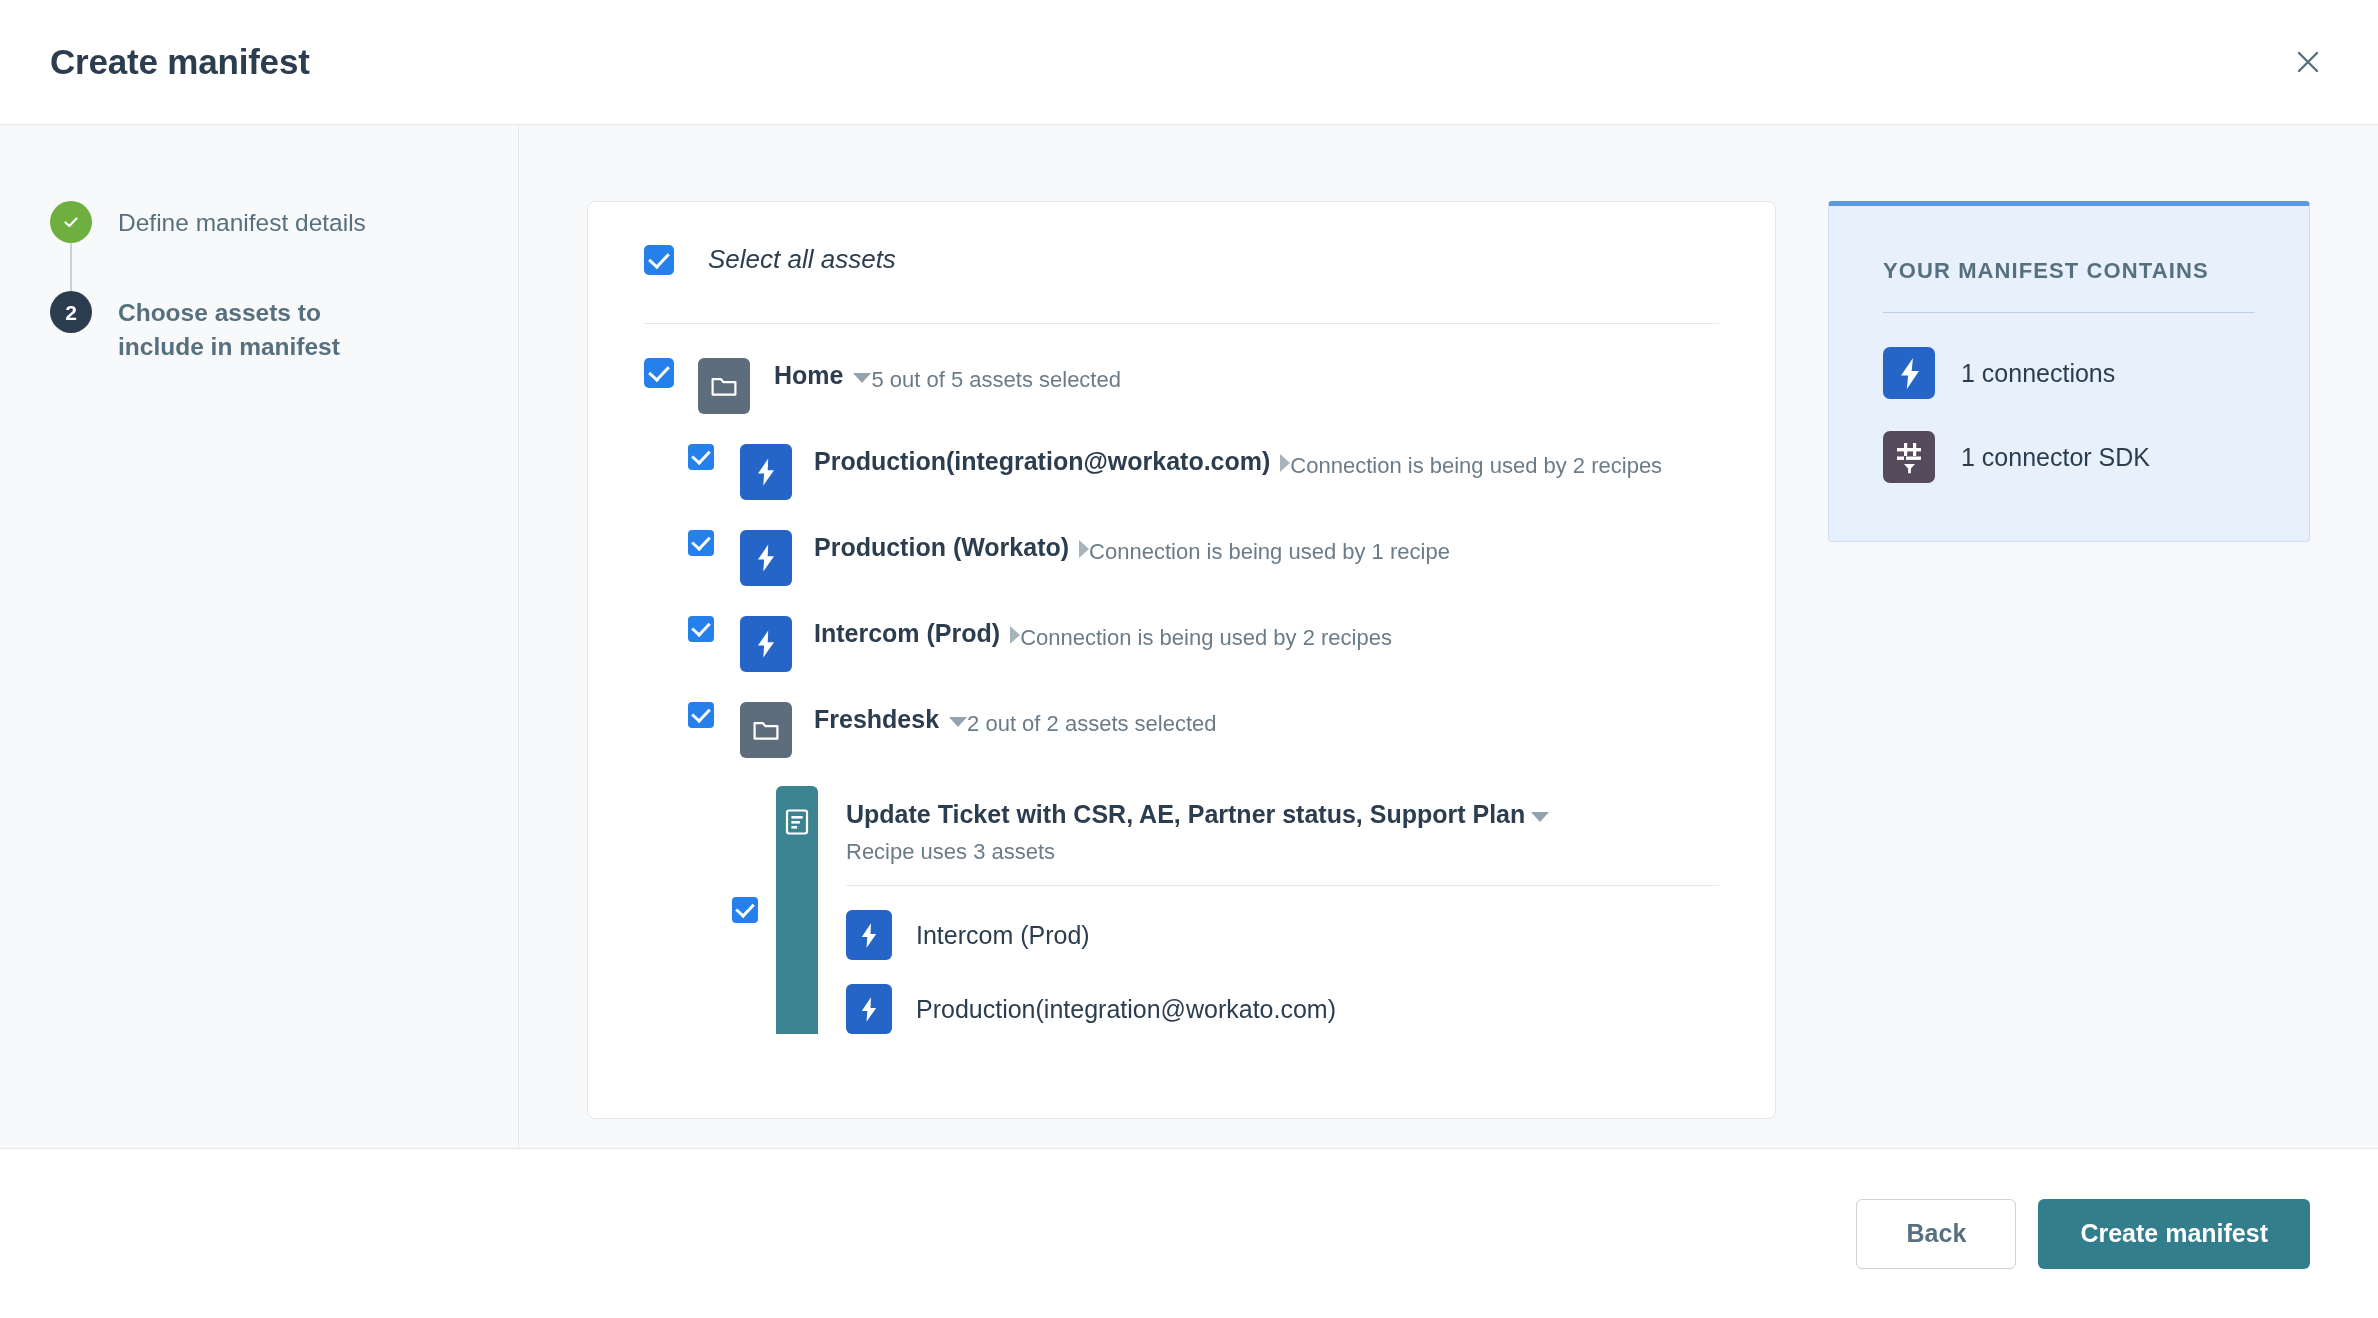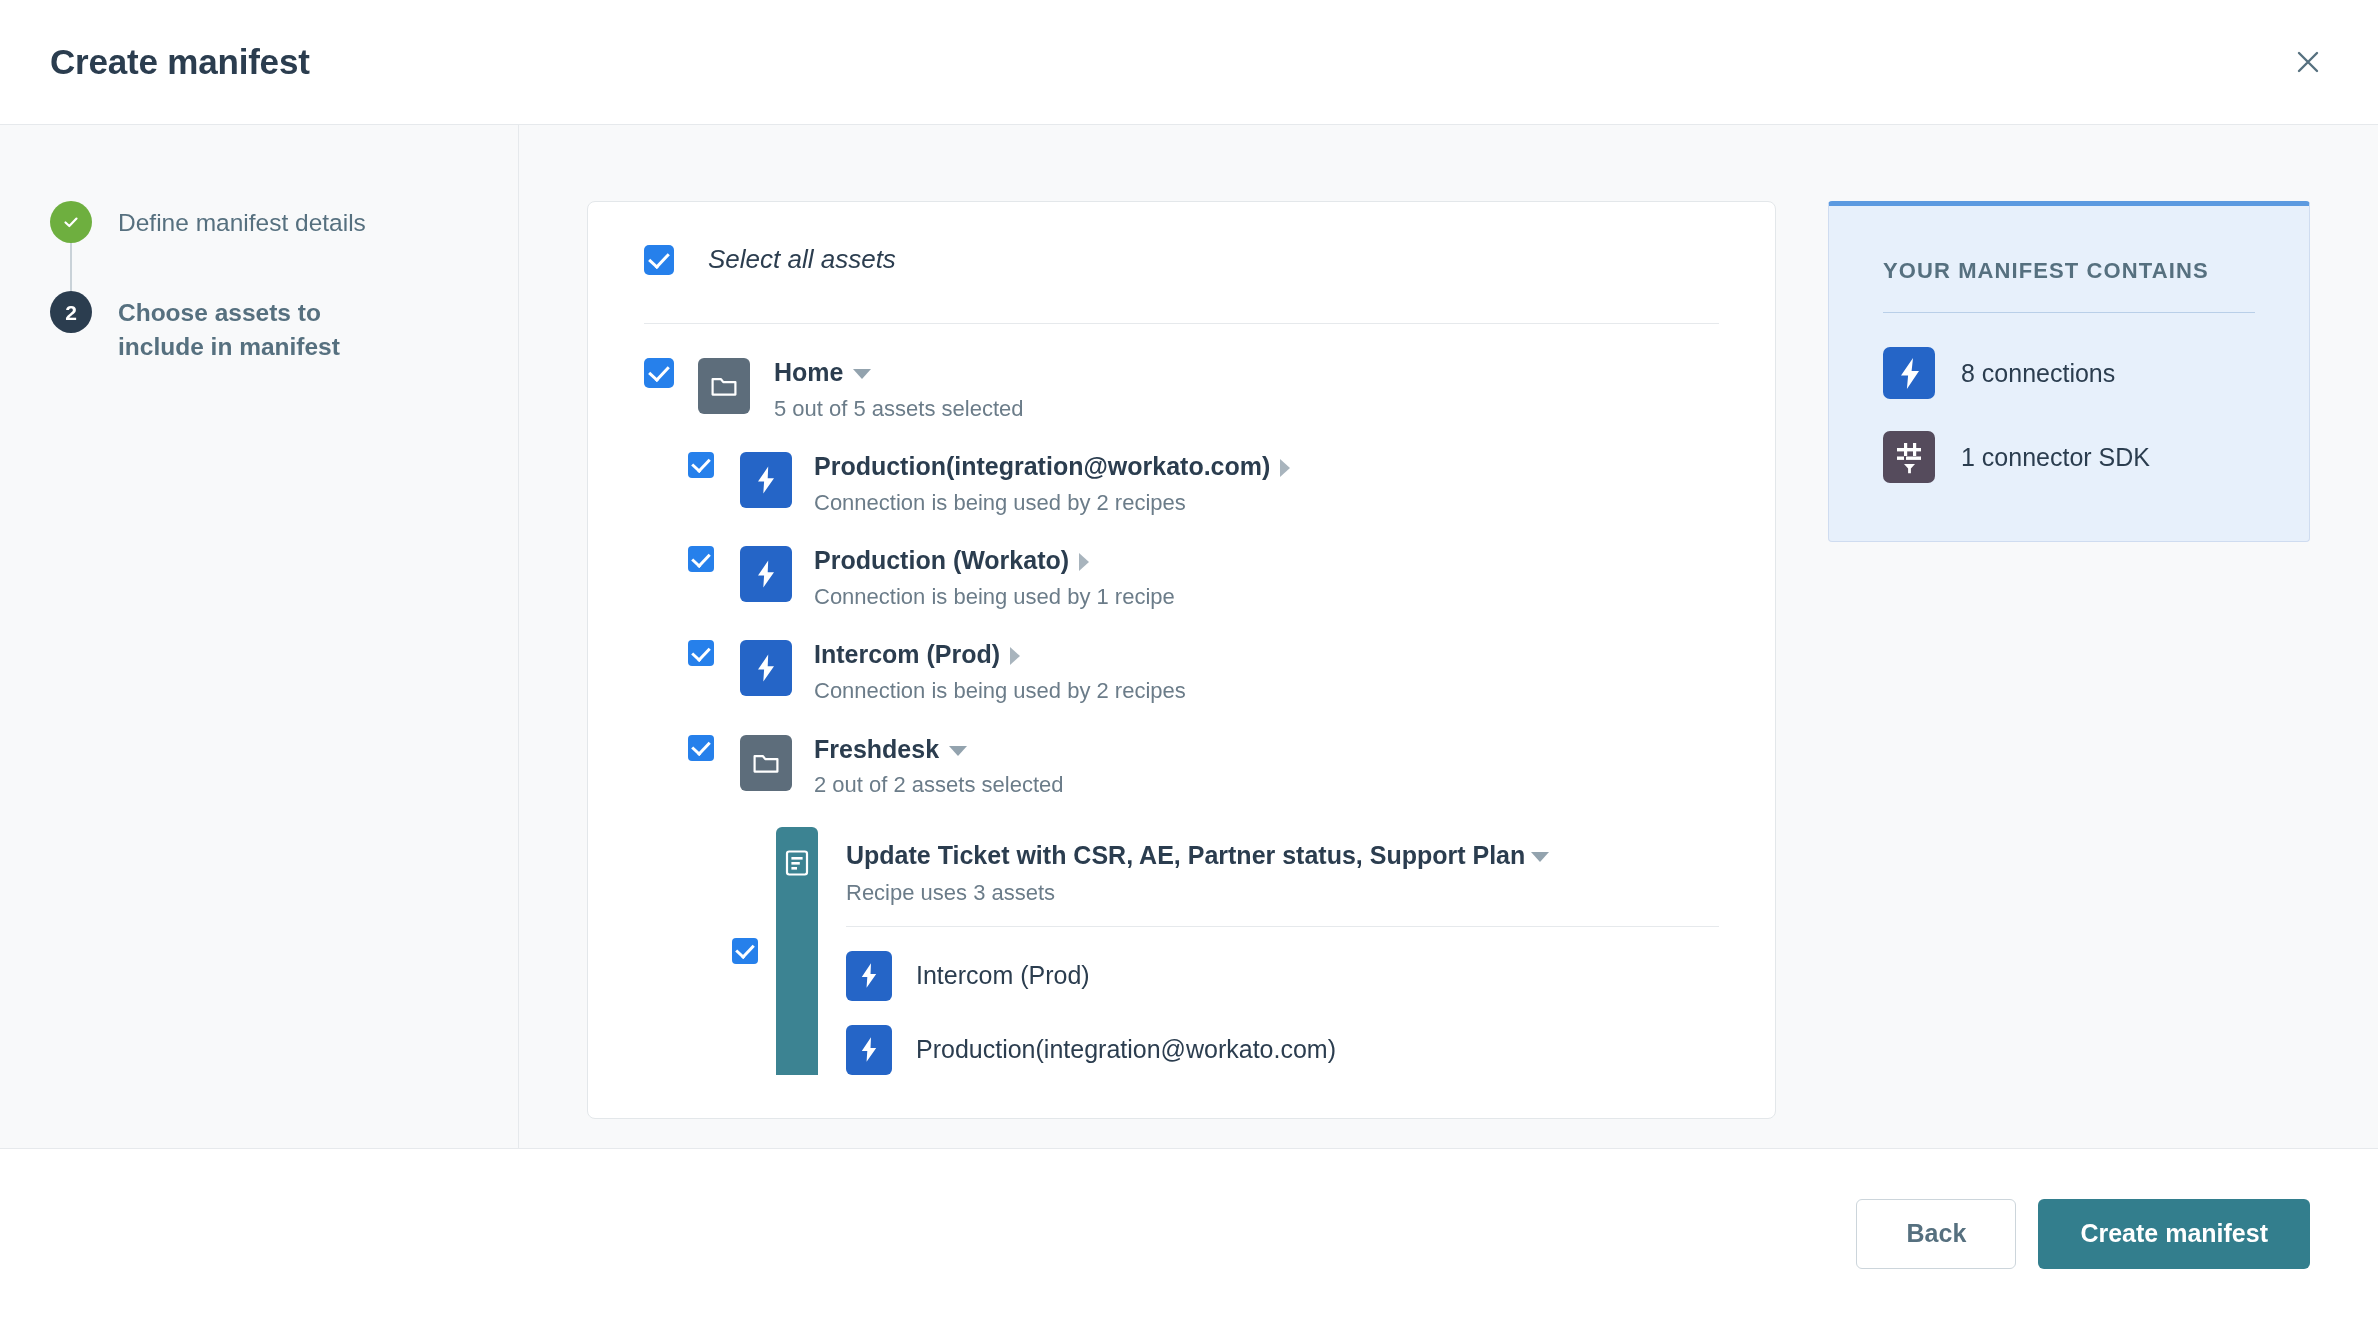--- a/index.html
+++ b/index.html
@@ -78,21 +78,21 @@
   
   .tree { padding-top: 34px; }
   .node { display: flex; align-items: flex-start; }
   .node-cbx-col { width: 30px; flex: 0 0 30px; display: flex; align-items: center; }
 
   .tile { border-radius: 6px; display: flex; align-items: center; justify-content: center; flex: 0 0 auto; }
   .tile-folder { width: 52px; height: 56px; background: #5d6d7b; }
   .tile-conn { width: 52px; height: 56px; background: #2565c7; }
   .tile-conn-sm { width: 46px; height: 50px; background: #2565c7; }
 
-  .node-text { display: flex; flex-direction: column; justify-content: center; }
+  .node-text { display: flex; flex-direction: row; justify-content: center; }
   .node-title { font-size: 25px; font-weight: 700; color: #2b3d4f; display: flex; align-items: center; gap: 10px; line-height: 1.15; }
   .node-sub { font-size: 22px; color: #6b7c89; margin-top: 9px; line-height: 1.2; }
 
   .caret-down { width: 0; height: 0; border-left: 9px solid transparent; border-right: 9px solid transparent; border-top: 10px solid #93a3ae; display: inline-block; position: relative; top: 2px; }
   .caret-right { width: 0; height: 0; border-top: 9px solid transparent; border-bottom: 9px solid transparent; border-left: 10px solid #a8b4bd; display: inline-block; position: relative; top: 1px; }
 
   
   .row-home { gap: 24px; }
   .row-conn { gap: 22px; margin-top: 30px; padding-left: 44px; }
   .row-folder-sub { gap: 22px; margin-top: 30px; padding-left: 44px; }
@@ -318,21 +318,21 @@
       <div class="summary">
         <div class="summary-title">YOUR MANIFEST CONTAINS</div>
         <div class="summary-divider"></div>
 
         <div class="summary-item">
           <div class="tile-sum conn">
             <svg width="52" height="52" viewBox="0 0 52 52" aria-hidden="true">
               <path d="M30 11 L18 28.5 h7.1 L23.9 42 L36 24 h-7.4 z" fill="#fff"></path>
             </svg>
           </div>
-          <div class="summary-label">8 connections</div>
+          <div class="summary-label">1 connections</div>
         </div>
 
         <div class="summary-item">
           <div class="tile-sum sdk">
             <svg width="52" height="52" viewBox="0 0 52 52" aria-hidden="true">
               <rect x="14" y="17" width="24" height="3.4" fill="#fff"></rect>
               <rect x="21" y="12" width="3.2" height="13" fill="#fff"></rect>
               <rect x="30" y="12" width="3.2" height="13" fill="#fff"></rect>
               <rect x="14" y="25.5" width="7" height="3.4" fill="#fff"></rect>
               <rect x="23" y="25.5" width="15" height="3.4" fill="#fff"></rect>

